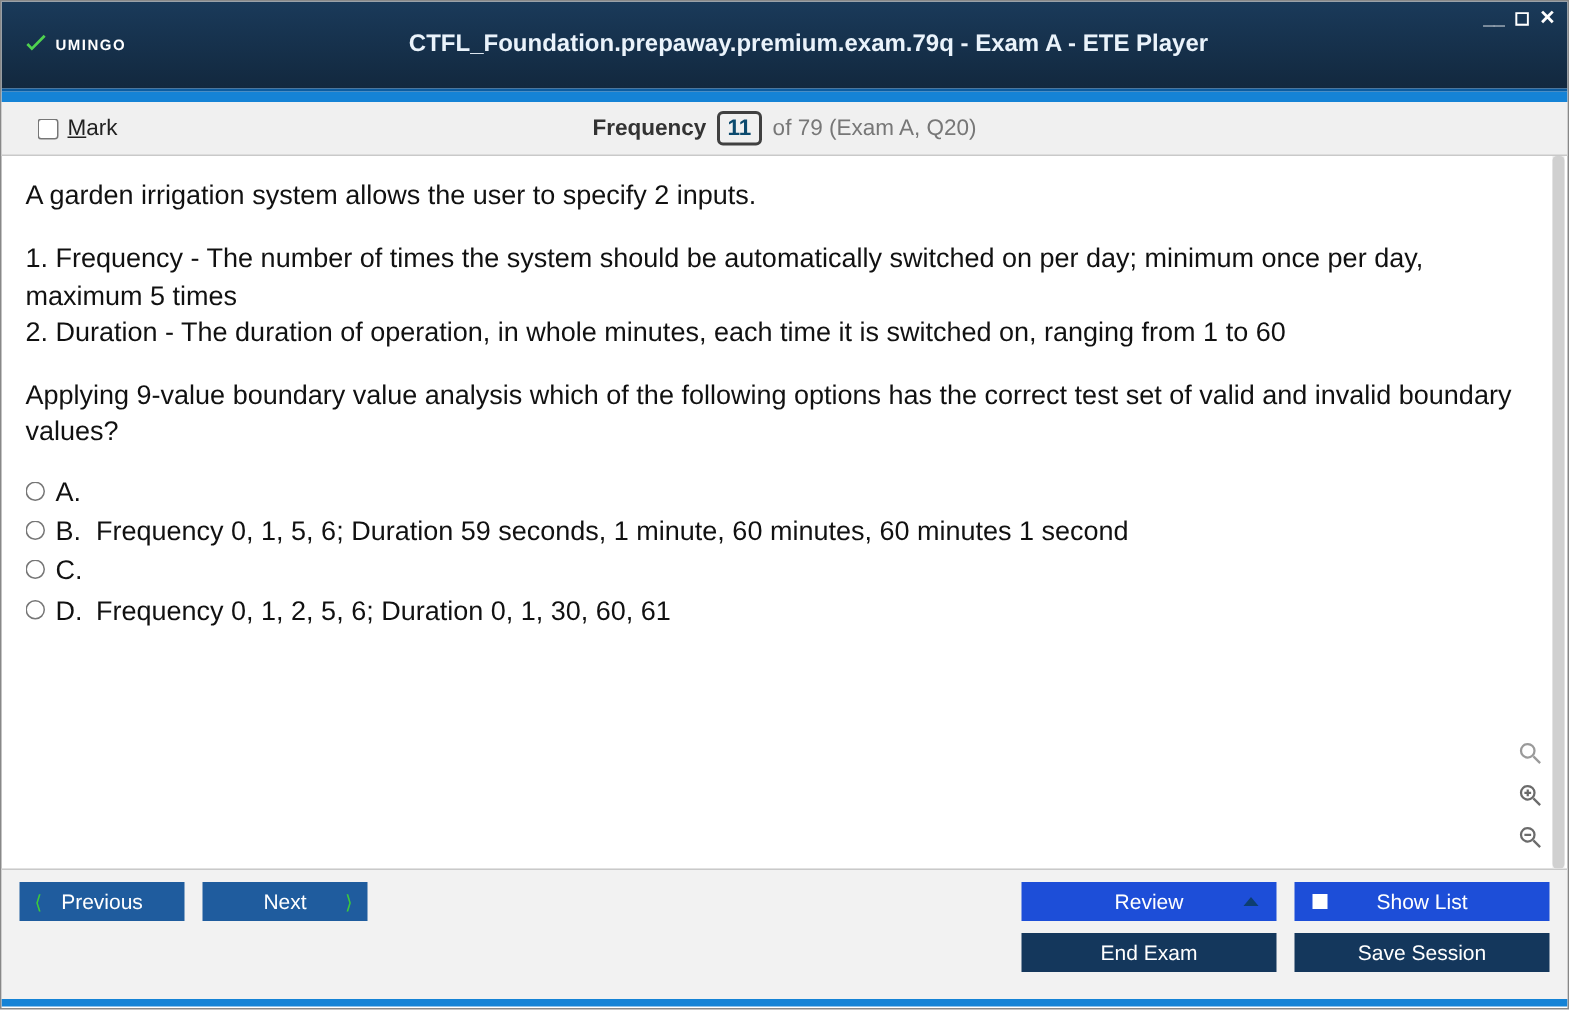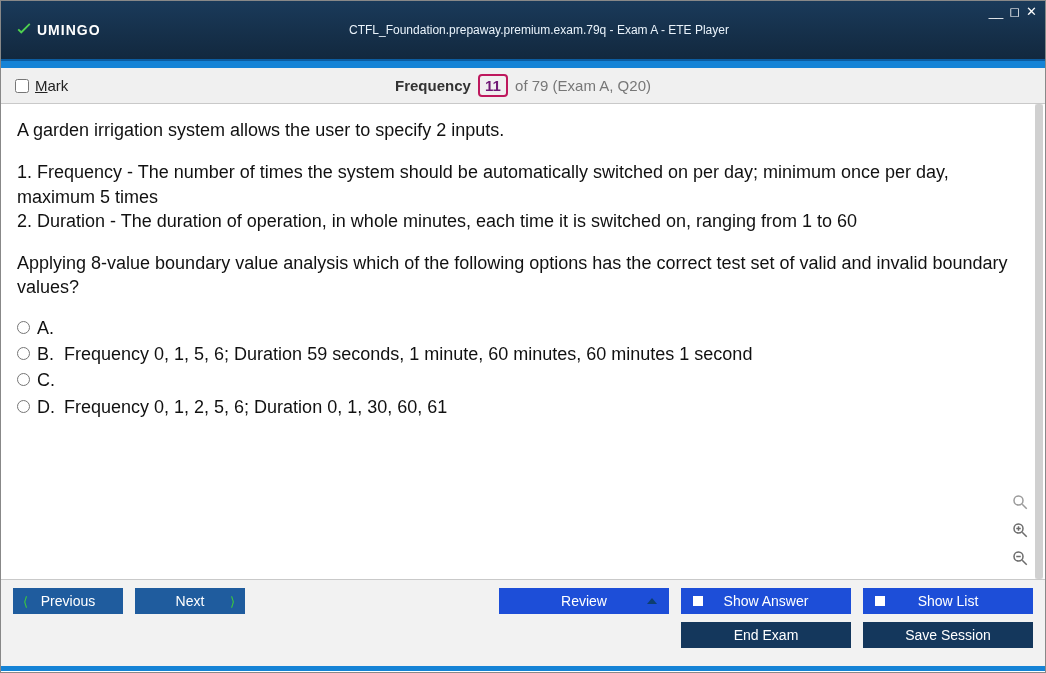--- a/index.html
+++ b/index.html
@@ -21,50 +21,50 @@
     padding: 0 12px;
     border-bottom: 2px solid #0c5ca0;
   }
   .logo {
     display: flex;
     align-items: center;
     gap: 2px;
     font-weight: bold;
     letter-spacing: 1px;
     color: #fff;
-    font-size: 14px;
+    font-size: 10px;
   }
   .logo svg { width: 22px; height: 22px; }
   .title {
     position: absolute;
     left: 0; right: 0;
     text-align: center;
-    font-size: 12px;
-    font-weight: 400;
+    font-size: 16px;
+    font-weight: 700;
     color: #eaf3fb;
     pointer-events: none;
     margin-left: 32px;
   }
   .winctrls {
     position: absolute;
     top: 4px; right: 8px;
     display: flex;
     gap: 6px;
     color: #fff;
     font-size: 13px;
   }
-  .winctrls span { cursor: pointer; font-weight: normal; line-height: 1; }
+  .winctrls span { cursor: pointer; font-weight: bold; line-height: 1; }
   .blueband { height: 7px; background: #1583d6; }
   .infobar {
     background: #f0f0f0;
     border-bottom: 1px solid #c9c9c9;
     display: flex;
     align-items: center;
     height: 36px;
-    padding: 0 14px;
+    padding: 0 24px;
     position: relative;
     font-size: 15px;
     color: #333;
   }
   .mark {
     display: flex;
     align-items: center;
     gap: 6px;
     cursor: pointer;
   }
@@ -72,25 +72,25 @@
   .mark label { text-decoration: underline; color: #222; }
   .qinfo {
     position: absolute;
     left: 0; right: 0;
     text-align: center;
     pointer-events: none;
   }
   .qinfo b { font-weight: bold; }
   .qnum {
     display: inline-block;
-    border: 2px solid #be185d;
+    border: 2px solid #404040;
     border-radius: 4px;
     padding: 1px 5px;
     margin: 0 3px;
-    color: #701a75;
+    color: #0c4a6e;
     font-weight: bold;
     pointer-events: auto;
   }
   .greytxt { color: #777; }
   .content {
     padding: 14px 16px 8px 16px;
     font-size: 18px;
     color: #111;
     height: 475px;
     position: relative;
@@ -204,21 +204,21 @@
   </div>
 </div>
 
 <div class="content">
   <div class="qtext">
     <p>A garden irrigation system allows the user to specify 2 inputs.</p>
     <div class="spacer"></div>
     <p>1. Frequency - The number of times the system should be automatically switched on per day; minimum once per day, maximum 5 times</p>
     <p>2. Duration - The duration of operation, in whole minutes, each time it is switched on, ranging from 1 to 60</p>
     <div class="spacer"></div>
-    <p>Applying 8-value boundary value analysis which of the following options has the correct test set of valid and invalid boundary values?</p>
+    <p>Applying 9-value boundary value analysis which of the following options has the correct test set of valid and invalid boundary values?</p>
   </div>
   <div class="options">
     <div class="opt">
       <input type="radio" name="ans" style="">
       <span class="letter">A.</span>
     </div>
     <div class="opt">
       <input type="radio" name="ans" style="">
       <span class="letter">B.</span>
       <span>Frequency 0, 1, 5, 6; Duration 59 seconds, 1 minute, 60 minutes, 60 minutes 1 second</span>
@@ -273,24 +273,20 @@
       <span>Next</span>
       <span class="arrow r">⟩</span>
     </button>
     <div class="spacerflex"></div>
     <button class="btn orange review">
       <span>Review</span>
       <span class="tri"></span>
     </button>
     <button class="btn orange">
       <span class="sq"></span>
-      <span>Show Answer</span>
-    </button>
-    <button class="btn orange">
-      <span class="sq"></span>
       <span>Show List</span>
     </button>
   </div>
   <div class="row right">
     <button class="btn dark">
       <span>End Exam</span>
     </button>
     <button class="btn dark">
       <span>Save Session</span>
     </button>

